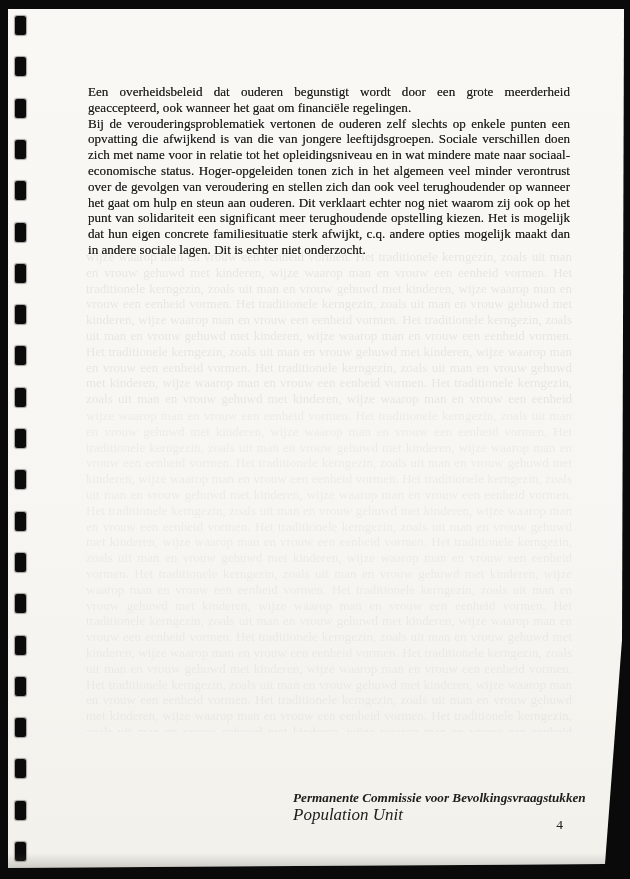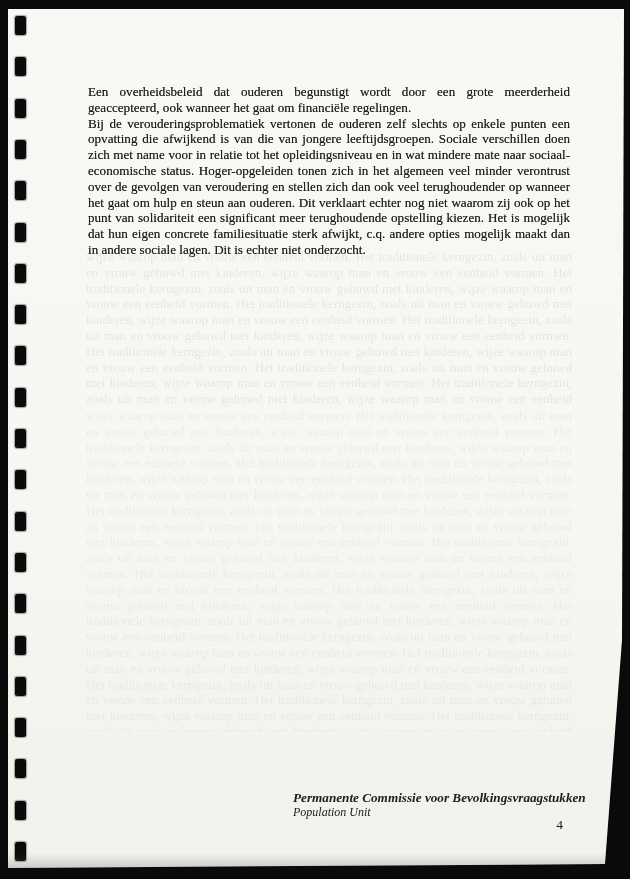--- a/index.html
+++ b/index.html
@@ -74,21 +74,21 @@
     font-weight: bold;
     font-style: italic;
     color: var(--ink, #21201d);
     white-space: nowrap;
     text-align: right;
   }
   .footer-unit {
     position: absolute;
     left: 293px;
     top: 805px;
-    font-size: 12px;
+    font-size: 17px;
     font-style: italic;
     color: var(--ink, #21201d);
     white-space: nowrap;
   }
   .page-number {
     position: absolute;
     right: 67px;
     top: 817px;
     font-size: 13.5px;
     color: var(--ink, #21201d);

